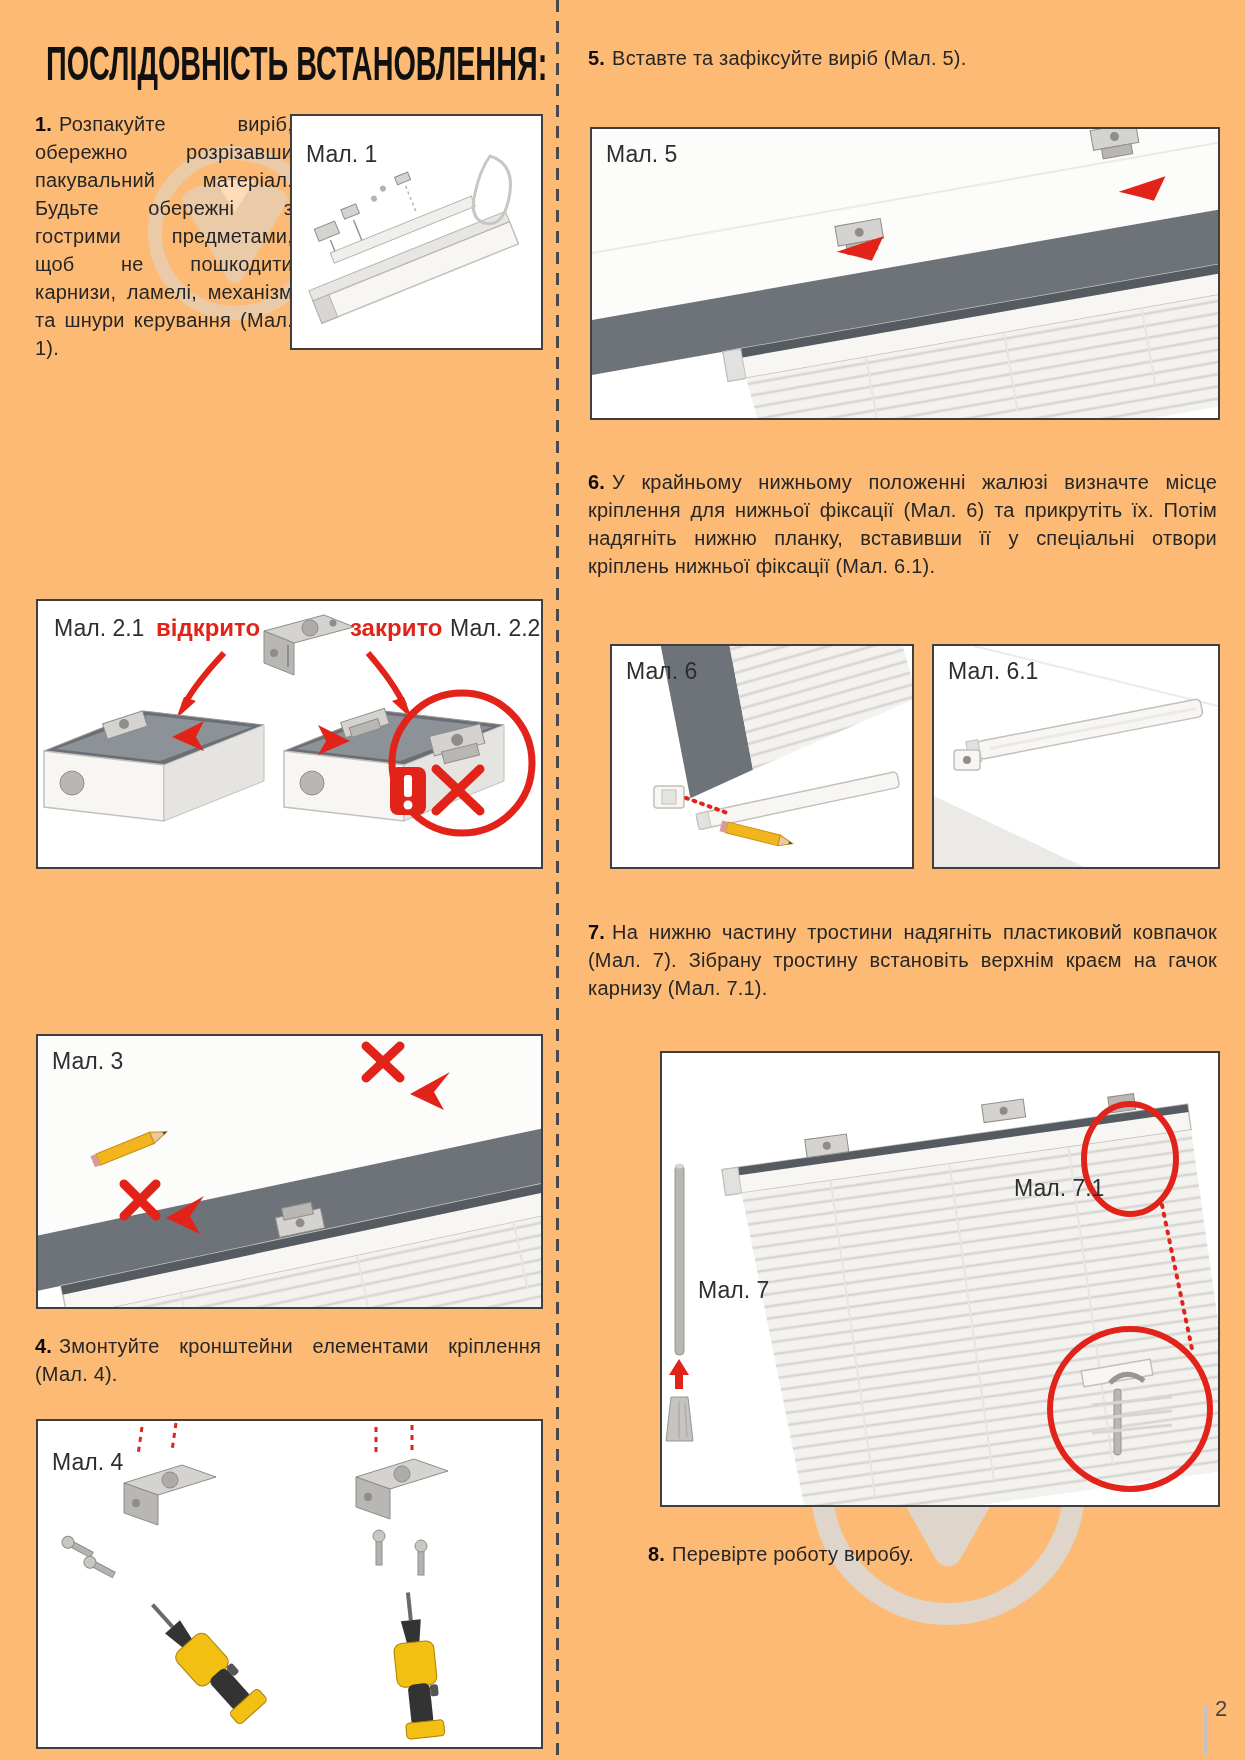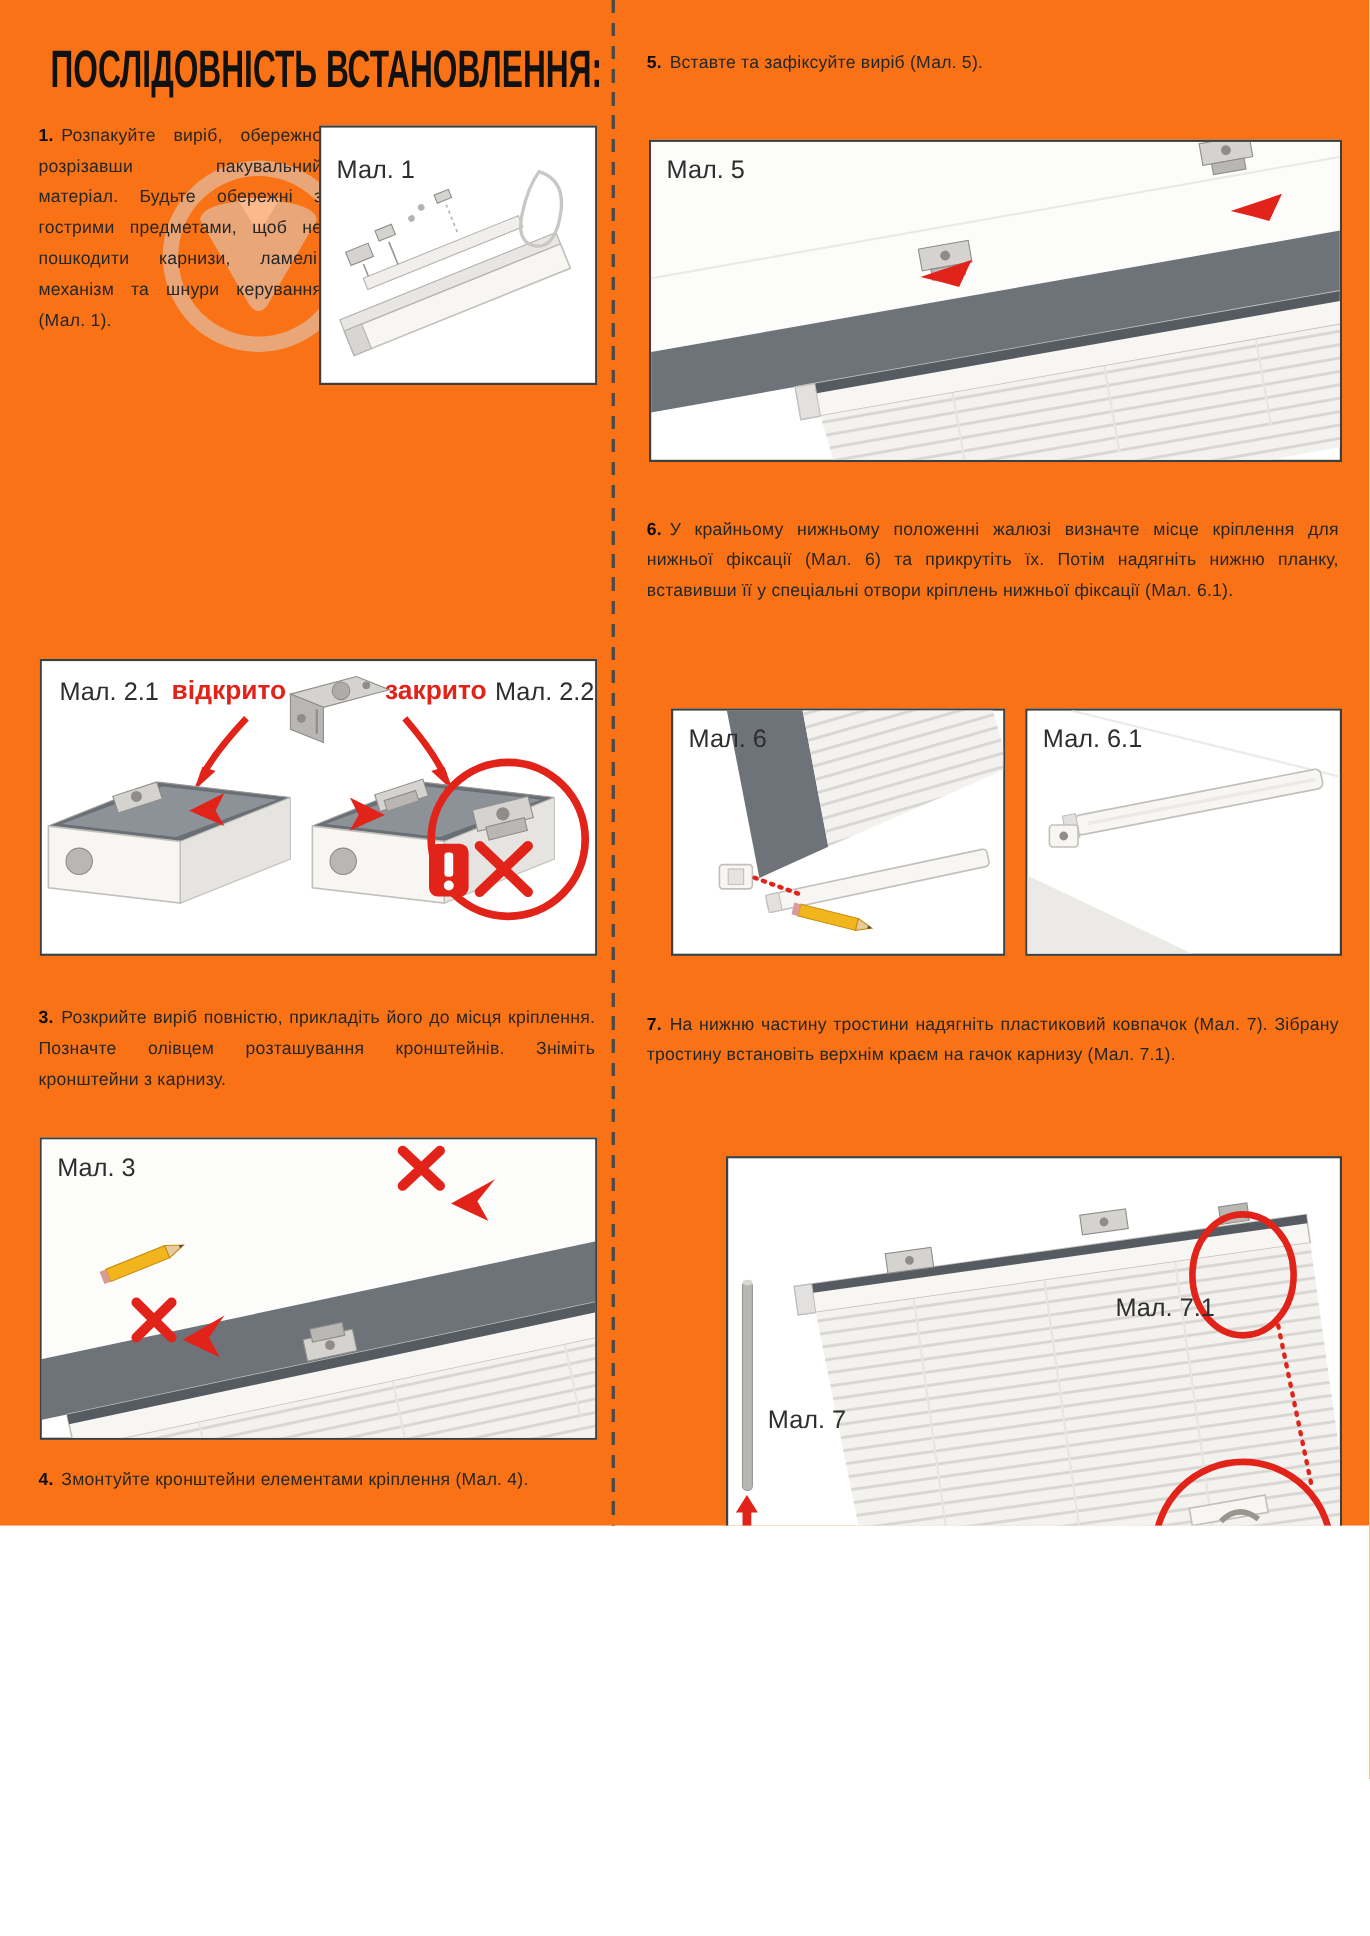--- a/index.html
+++ b/index.html
@@ -1,26 +1,26 @@
 <!DOCTYPE html>
 <html style="--accent-red: #e2231a; --text: #222222; --figure-border: #3f3f3f; --dark-band: #6e737a; --watermark: #dadada; --drill-yellow: #f2c012; --pencil-yellow: #f3b51d;"><head>
 <meta charset="utf-8">
 <style>
   :root{
     --accent-red:#e2231a; --text:#222; --figure-border:#3f3f3f;
     --dark-band:#6e737a; --watermark:#dadada; --drill-yellow:#f2c012; --pencil-yellow:#f3b51d;
   }
   html,body{margin:0;padding:0;background:#fff;}
-  .page{position:relative;width:1245px;height:1387px;background:#f97316;overflow:hidden;
+  .page{position:relative;width:1245px;height:1760px;background:#fdba74;overflow:hidden;
         font-family:"Liberation Sans",sans-serif;color:var(--text);}
   .divider{position:absolute;left:556px;top:0;width:3px;height:1760px;
            background:repeating-linear-gradient(#4a4a4a 0 12px,transparent 12px 21px);}
   .title{position:absolute;left:46px;top:36px;margin:0;font-size:48px;font-weight:800;color:#111;
          white-space:nowrap;transform:scaleX(.60);transform-origin:left top;letter-spacing:0;}
-  p.step{position:absolute;margin:0;font-size:16px;line-height:28px;text-align:justify;
+  p.step{position:absolute;margin:0;font-size:20px;line-height:28px;text-align:justify;
          letter-spacing:.2px;color:#262626;}
   p.step b{color:#0d0d0d;padding-right:7px;}
   p.warn{position:absolute;margin:0;font-size:22px;line-height:28px;text-align:justify;color:#262626;}
   p.warn b{color:#0d0d0d;}
   .wicon{display:inline-block;width:21px;height:21px;border-radius:4px;background:var(--accent-red);
          color:#fff;font-weight:800;font-size:16px;line-height:21px;text-align:center;
          margin-right:7px;vertical-align:-2px;}
   .figbox{position:absolute;border:2px solid var(--figure-border);background:#fff;z-index:2;}
   .figbox svg{position:absolute;left:0;top:0;}
   .figlab{position:absolute;font-size:23px;color:#2e2e2e;z-index:3;white-space:nowrap;}
@@ -159,23 +159,20 @@
         </g>
         <g>
           <rect x="352" y="166" width="36" height="48" rx="8" class="rf"></rect>
           <rect x="366" y="174" width="8" height="22" rx="3" fill="#fff"></rect>
           <circle cx="370" cy="204" r="4.5" fill="#fff"></circle>
         </g>
       </g>
     </svg>
   </div>
 
-  <p class="step" style="left:35px;top:912px;width:506px">
-    <b>3.</b><span>Розкрийте виріб повністю, прикладіть його до місця кріплення. Позначте олівцем розташування кронштейнів. Зніміть кронштейни з карнизу.</span>
-  </p>
 
   <div class="figbox" style="left:36px;top:1034px;width:503px;height:271px">
     <span class="figlab" style="left:14px;top:12px">Мал. 3</span>
     <svg width="503" height="271" viewBox="0 0 503 271">
       <g transform="rotate(-12 251 135)">
         <rect x="-40" y="-50" width="600" height="196" class="ceil"></rect>
         <rect x="-40" y="146" width="600" height="54" class="dk"></rect>
         <rect x="4" y="200" width="560" height="32" class="wp"></rect>
         <rect x="4" y="200" width="560" height="9" class="op"></rect>
         <polygon points="4,232 564,232 564,330 24,330" fill="url(#slats)"></polygon>

